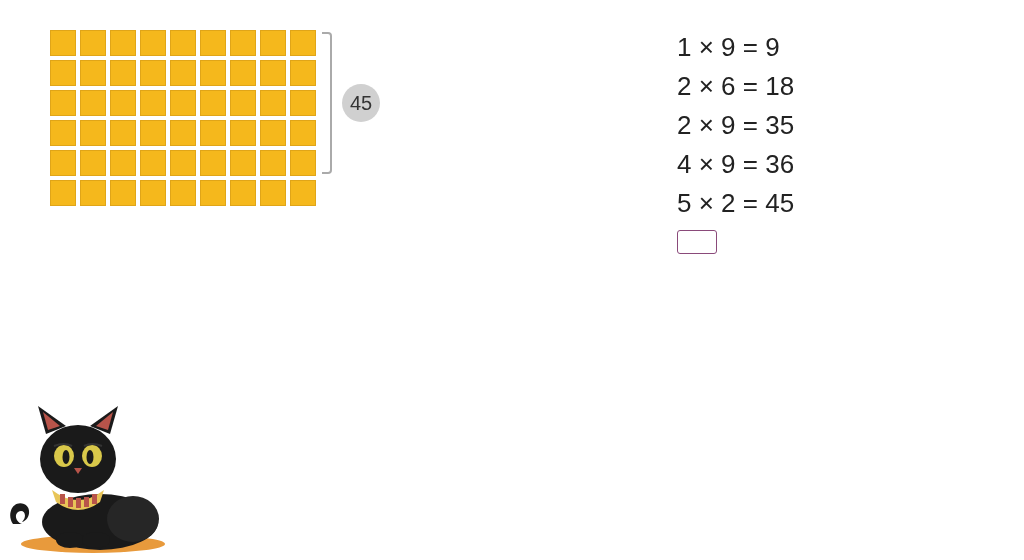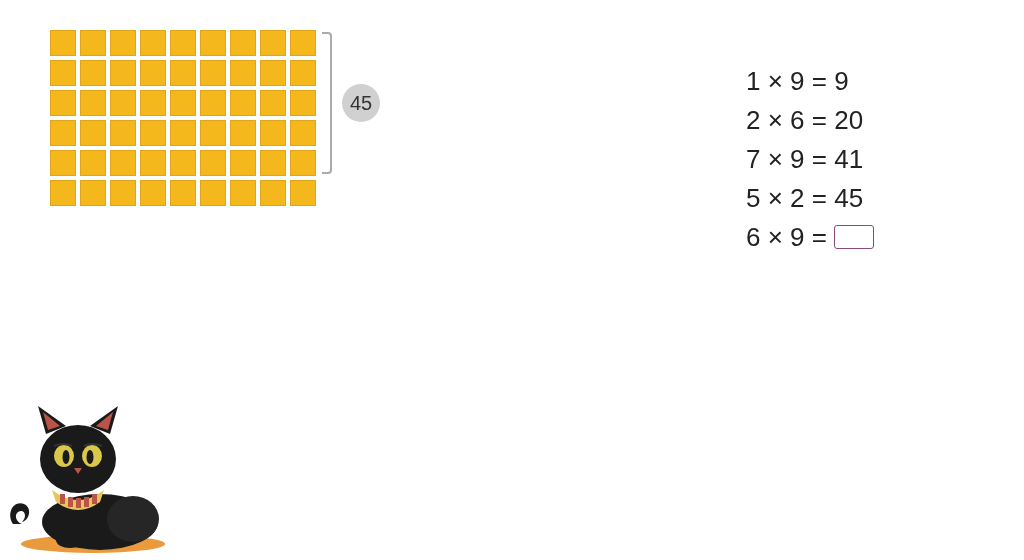--- a/index.html
+++ b/index.html
@@ -50,26 +50,25 @@
       color: #333;
       display: flex;
       align-items: center;
       justify-content: center;
       font-size: 20px;
       margin-left: 10px;
       margin-top: -30px;
     }
     .equations {
       position: absolute;
-      left: 746px;
+      left: 677px;
       top: 28px;
       font-size: 26px;
       color: #222;
       line-height: 1.5;
-      margin-top: 34px;
     }
     .equation-row {
       white-space: nowrap;
     }
     .answer-box {
       display: inline-block;
       width: 40px;
       height: 24px;
       border: 1.5px solid #8a4a7a;
       border-radius: 3px;
@@ -149,24 +148,25 @@
       <div class="square"></div>
       <div class="square"></div>
       <div class="square"></div>
     </div>
   <div class="bracket"></div>
   <div class="badge">45</div>
 </div>
 
 <div class="equations" id="equations">
     <div class="equation-row"><span>1 × 9 =</span> <span>9</span></div>
-    <div class="equation-row"><span>2 × 6 =</span> <span>20</span></div>
-    <div class="equation-row"><span>7 × 9 =</span> <span>41</span></div>
+    <div class="equation-row"><span>2 × 6 =</span> <span>18</span></div>
+    <div class="equation-row"><span>2 × 9 =</span> <span>35</span></div>
+    <div class="equation-row"><span>4 × 9 =</span> <span>36</span></div>
     <div class="equation-row"><span>5 × 2 =</span> <span>45</span></div>
-    <div class="equation-row"><span>6 × 9 =</span> <input class="answer-box" style=""></div>
+    <div class="equation-row"> <input class="answer-box" style=""></div>
   </div>
 
 <div class="cat">
   <svg viewBox="0 0 170 150">
 
     <ellipse cx="85" cy="140" rx="72" ry="9" fill="#e89a3c"></ellipse>
 
     <path d="M 5 120 C -2 110, 5 96, 16 100 C 24 103, 22 116, 14 118 C 20 112, 16 104, 10 108 C 6 111, 8 118, 14 120" fill="#1a1a1a"></path>
 
     <ellipse cx="92" cy="118" rx="58" ry="28" fill="#1a1a1a"></ellipse>

